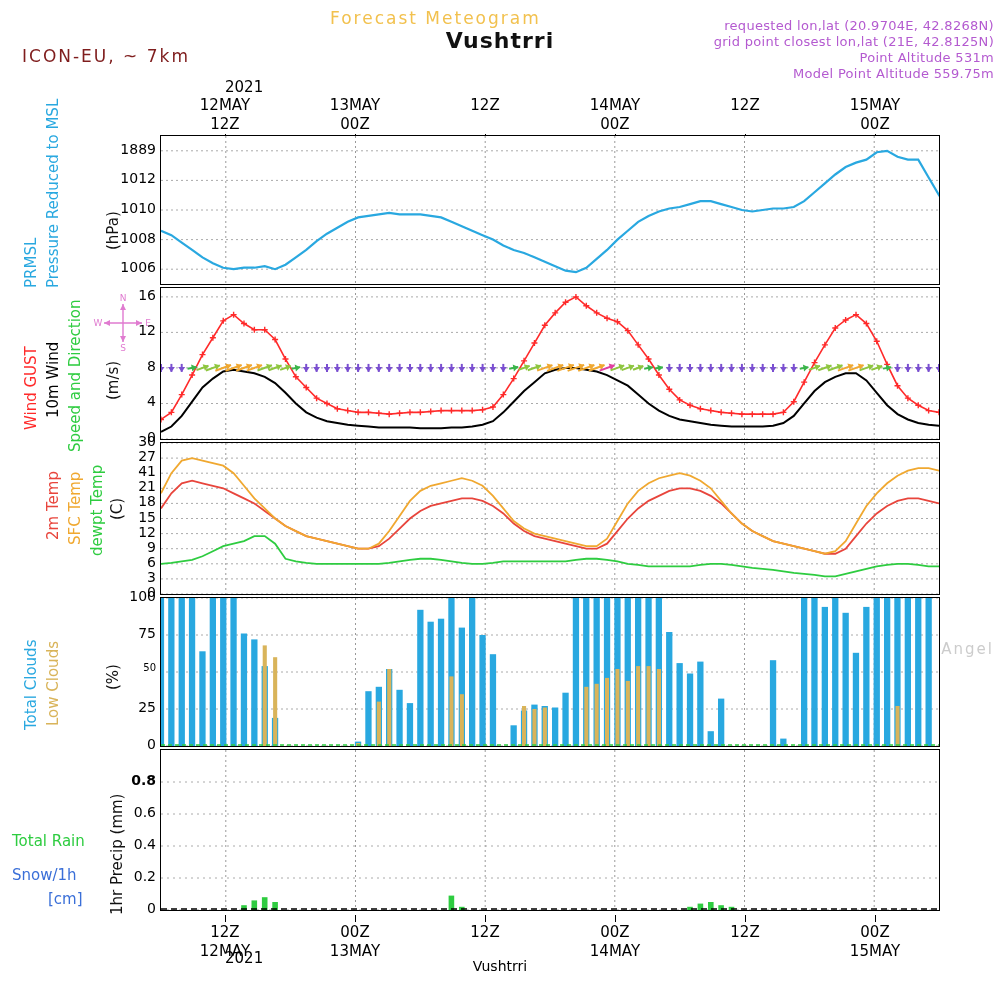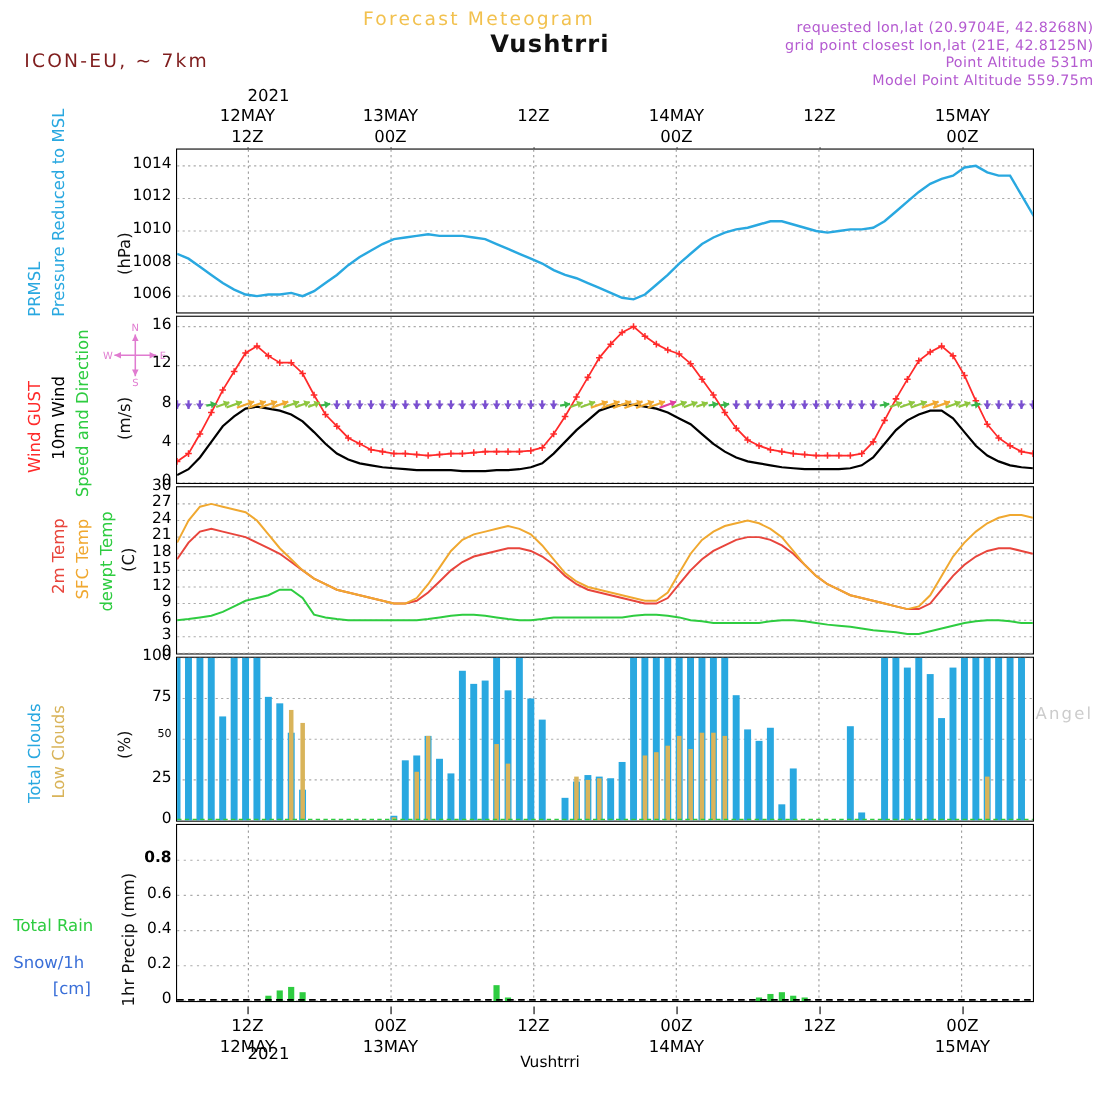--- a/index.html
+++ b/index.html
@@ -691,35 +691,35 @@
     </div>
     <div class="abs" style="left: 875.026px; top: 0px; width: 1px; height: 7px; background: rgb(0, 0, 0);"></div>
   </div>
 <div class="abs" style="left:225px;top:949px;font-size:15px;">2021</div>
 <div class="abs" style="left:0;top:958px;width:1000px;text-align:center;font-size:14px;">Vushtrri</div>
 
 <div class="abs" style="right: 844px; top: 259.2px; font-size: 14px; text-align: right;">1006</div>
 <div class="abs" style="right: 844px; top: 229.6px; font-size: 14px; text-align: right;">1008</div>
 <div class="abs" style="right: 844px; top: 200px; font-size: 14px; text-align: right;">1010</div>
 <div class="abs" style="right: 844px; top: 170.4px; font-size: 14px; text-align: right;">1012</div>
-<div class="abs" style="right: 844px; top: 140.8px; font-size: 14px; text-align: right;">1014</div>
+<div class="abs" style="right: 844px; top: 140.8px; font-size: 14px; text-align: right;">1889</div>
 <div class="abs" style="right: 844px; top: 429px; font-size: 14px; text-align: right;">0</div>
 <div class="abs" style="right: 844px; top: 393.471px; font-size: 14px; text-align: right;">4</div>
 <div class="abs" style="right: 844px; top: 357.941px; font-size: 14px; text-align: right;">8</div>
 <div class="abs" style="right: 844px; top: 322.412px; font-size: 14px; text-align: right;">12</div>
 <div class="abs" style="right: 844px; top: 286.882px; font-size: 14px; text-align: right;">16</div>
 <div class="abs" style="right: 844px; top: 584px; font-size: 14px; text-align: right;">0</div>
 <div class="abs" style="right: 844px; top: 568.9px; font-size: 14px; text-align: right;">3</div>
 <div class="abs" style="right: 844px; top: 553.8px; font-size: 14px; text-align: right;">6</div>
 <div class="abs" style="right: 844px; top: 538.7px; font-size: 14px; text-align: right;">9</div>
 <div class="abs" style="right: 844px; top: 523.6px; font-size: 14px; text-align: right;">12</div>
 <div class="abs" style="right: 844px; top: 508.5px; font-size: 14px; text-align: right;">15</div>
 <div class="abs" style="right: 844px; top: 493.4px; font-size: 14px; text-align: right;">18</div>
 <div class="abs" style="right: 844px; top: 478.3px; font-size: 14px; text-align: right;">21</div>
-<div class="abs" style="right: 844px; top: 463.2px; font-size: 14px; text-align: right;">24</div>
+<div class="abs" style="right: 844px; top: 463.2px; font-size: 14px; text-align: right;">41</div>
 <div class="abs" style="right: 844px; top: 448.1px; font-size: 14px; text-align: right;">27</div>
 <div class="abs" style="right: 844px; top: 433px; font-size: 14px; text-align: right;">30</div>
 <div class="abs" style="right: 844px; top: 736px; font-size: 14px; text-align: right;">0</div>
 <div class="abs" style="right: 844px; top: 699px; font-size: 14px; text-align: right;">25</div>
 <div class="abs" style="right: 844px; top: 662px; font-size: 10px; text-align: right;">50</div>
 <div class="abs" style="right: 844px; top: 625px; font-size: 14px; text-align: right;">75</div>
 <div class="abs" style="right: 844px; top: 588px; font-size: 14px; text-align: right;">100</div>
 <div class="abs" style="right: 844px; top: 900px; font-size: 14px; text-align: right;">0</div>
 <div class="abs" style="right: 844px; top: 868px; font-size: 14px; text-align: right;">0.2</div>
 <div class="abs" style="right: 844px; top: 836px; font-size: 14px; text-align: right;">0.4</div>

